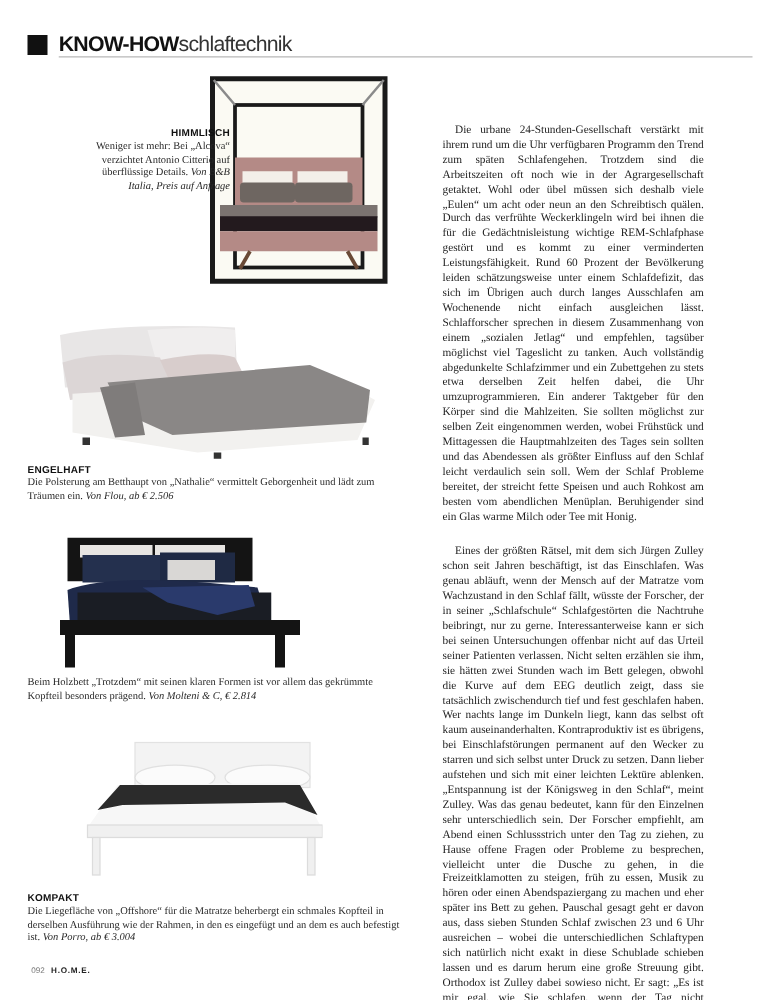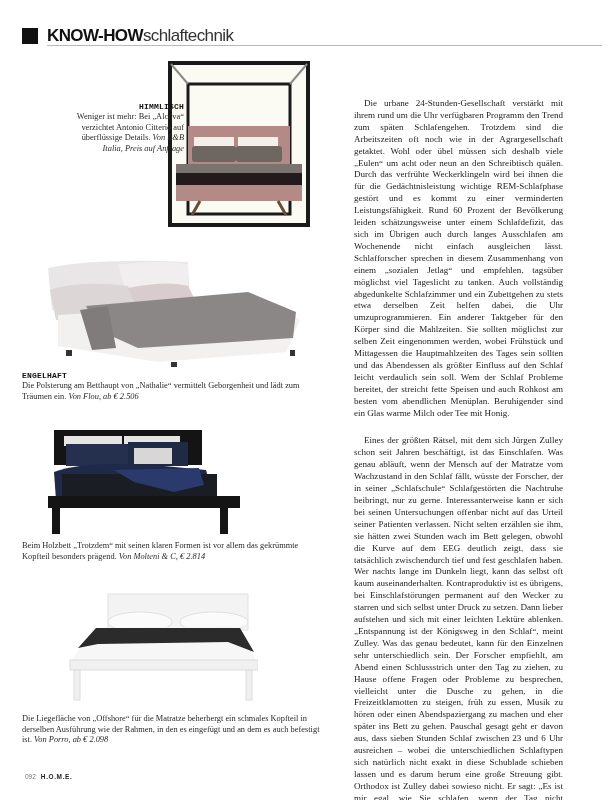--- a/index.html
+++ b/index.html
@@ -5,21 +5,21 @@
   html, body { margin: 0; padding: 0; background: #ffffff; }
   body { width: 609px; height: 800px; position: relative; overflow: hidden; font-family: "Liberation Serif", serif; color: #1f1f1f; }
   .header { position: absolute; left: 22px; top: 25px; width: 580px; height: 22px; }
   .header .sq { position: absolute; left: 0; top: 3px; width: 16px; height: 16px; background: #111; }
   .header .title { position: absolute; left: 25px; top: 1px; font-family: "Liberation Sans", sans-serif; font-size: 17px; letter-spacing: -0.6px; white-space: nowrap; }
   .header .title .bold { font-weight: bold; color: #111; }
   .header .title .light { font-weight: normal; color: #333; }
   .header .rule { position: absolute; left: 25px; top: 20px; right: 0; height: 1px; background: #b8b8b8; }
 
   .caption { position: absolute; font-size: 8.4px; line-height: 10.6px; color: #2a2a2a; }
-  .caption .kicker { display: block; font-family: Liberation Mono, monospace; font-weight: bold; font-size: 8px; letter-spacing: 0.2px; color: #111; line-height: 10px; }
+  .caption .kicker { display: block; font-family: Liberation Sans, sans-serif; font-weight: bold; font-size: 8px; letter-spacing: 0.2px; color: #111; line-height: 10px; }
   .caption em { }
   .cap1 { left: 62px; top: 102px; width: 122px; text-align: right; }
   .cap2 { left: 22px; top: 371px; width: 300px; }
   .cap3 { left: 22px; top: 541px; width: 300px; }
   .cap4 { left: 22px; top: 714px; width: 300px; }
 
   .article { position: absolute; left: 338px; top: 82px; width: 241px; font-size: 9.05px; line-height: 11.9px; text-align: justify; hyphens: manual; color: #1d1d1d; }
   .article p { margin: 16px; text-indent: 10px; }
   .article .endmark { display: inline-block; width: 5px; height: 5px; background: #111; margin-left: 6px; vertical-align: 1px; float: right; margin-top: 4px; }
 
@@ -110,22 +110,23 @@
     <ellipse cx="82" cy="30" rx="32" ry="10" fill="#fbfbfb" stroke="#e0e0e0"></ellipse>
     <ellipse cx="156" cy="30" rx="34" ry="10" fill="#fbfbfb" stroke="#e0e0e0"></ellipse>
     <path d="M12 70 L36 36 L180 34 L198 68 Z" fill="#f7f7f7"></path>
     <path d="M20 56 L38 36 L182 36 L196 60 L170 50 L40 52 Z" fill="#2b2b2b"></path>
     <rect x="12" y="68" width="188" height="10" fill="#f0f0f0" stroke="#dcdcdc"></rect>
     <rect x="16" y="78" width="6" height="30" fill="#f0f0f0" stroke="#dcdcdc"></rect>
     <rect x="188" y="78" width="6" height="30" fill="#f0f0f0" stroke="#dcdcdc"></rect>
   </svg>
 </div>
 <div class="caption cap4">
+  <span class="kicker">KOMPAKT</span>
   <span>Die Liegefläche von „Offshore“ für die Matratze beherbergt ein schmales Kopfteil in derselben Ausführung wie der Rahmen, in den es eingefügt und an dem es auch befestigt ist. </span>
-  <em>Von Porro, ab € 2.098</em>
+  <em>Von Porro, ab € 3.004</em>
 </div>
 
 <div class="article">
   <p>Die urbane 24-Stunden-Gesellschaft verstärkt mit ihrem rund um die Uhr verfügbaren Programm den Trend zum späten Schlafengehen. Trotzdem sind die Arbeitszeiten oft noch wie in der Agrargesellschaft getaktet. Wohl oder übel müssen sich deshalb viele „Eulen“ um acht oder neun an den Schreibtisch quälen. Durch das verfrühte Weckerklingeln wird bei ihnen die für die Gedächtnisleistung wichtige REM-Schlafphase gestört und es kommt zu einer verminderten Leistungsfähigkeit. Rund 60 Prozent der Bevölkerung leiden schätzungsweise unter einem Schlafdefizit, das sich im Übrigen auch durch langes Ausschlafen am Wochenende nicht einfach ausgleichen lässt. Schlafforscher sprechen in diesem Zusammenhang von einem „sozialen Jetlag“ und empfehlen, tagsüber möglichst viel Tageslicht zu tanken. Auch vollständig abgedunkelte Schlafzimmer und ein Zubettgehen zu stets etwa derselben Zeit helfen dabei, die Uhr umzuprogrammieren. Ein anderer Taktgeber für den Körper sind die Mahlzeiten. Sie sollten möglichst zur selben Zeit eingenommen werden, wobei Frühstück und Mittagessen die Hauptmahlzeiten des Tages sein sollten und das Abendessen als größter Einfluss auf den Schlaf leicht verdaulich sein soll. Wem der Schlaf Probleme bereitet, der streicht fette Speisen und auch Rohkost am besten vom abendlichen Menüplan. Beruhigender sind ein Glas warme Milch oder Tee mit Honig.</p>
   <p><span>Eines der größten Rätsel, mit dem sich Jürgen Zulley schon seit Jahren beschäftigt, ist das Einschlafen. Was genau abläuft, wenn der Mensch auf der Matratze vom Wachzustand in den Schlaf fällt, wüsste der Forscher, der in seiner „Schlafschule“ Schlafgestörten die Nachtruhe beibringt, nur zu gerne. Interessanterweise kann er sich bei seinen Untersuchungen offenbar nicht auf das Urteil seiner Patienten verlassen. Nicht selten erzählen sie ihm, sie hätten zwei Stunden wach im Bett gelegen, obwohl die Kurve auf dem EEG deutlich zeigt, dass sie tatsächlich zwischendurch tief und fest geschlafen haben. Wer nachts lange im Dunkeln liegt, kann das selbst oft kaum auseinanderhalten. Kontraproduktiv ist es übrigens, bei Einschlafstörungen permanent auf den Wecker zu starren und sich selbst unter Druck zu setzen. Dann lieber aufstehen und sich mit einer leichten Lektüre ablenken. „Entspannung ist der Königsweg in den Schlaf“, meint Zulley. Was das genau bedeutet, kann für den Einzelnen sehr unterschiedlich sein. Der Forscher empfiehlt, am Abend einen Schlussstrich unter den Tag zu ziehen, zu Hause offene Fragen oder Probleme zu besprechen, vielleicht unter die Dusche zu gehen, in die Freizeitklamotten zu steigen, früh zu essen, Musik zu hören oder einen Abendspaziergang zu machen und eher später ins Bett zu gehen. Pauschal gesagt geht er davon aus, dass sieben Stunden Schlaf zwischen 23 und 6 Uhr ausreichen – wobei die unterschiedlichen Schlaftypen sich natürlich nicht exakt in diese Schublade schieben lassen und es darum herum eine große Streuung gibt. Orthodox ist Zulley dabei sowieso nicht. Er sagt: „Es ist mir egal, wie Sie schlafen, wenn der Tag nicht beeinträchtigt ist.“ Alle anderen gehen wohl besser mal zur Schlafschule.</span><span class="endmark"></span></p>
 </div>
 
 <div class="footer">
   <span>092</span><span class="mag">H.O.M.E.</span>
 </div>

